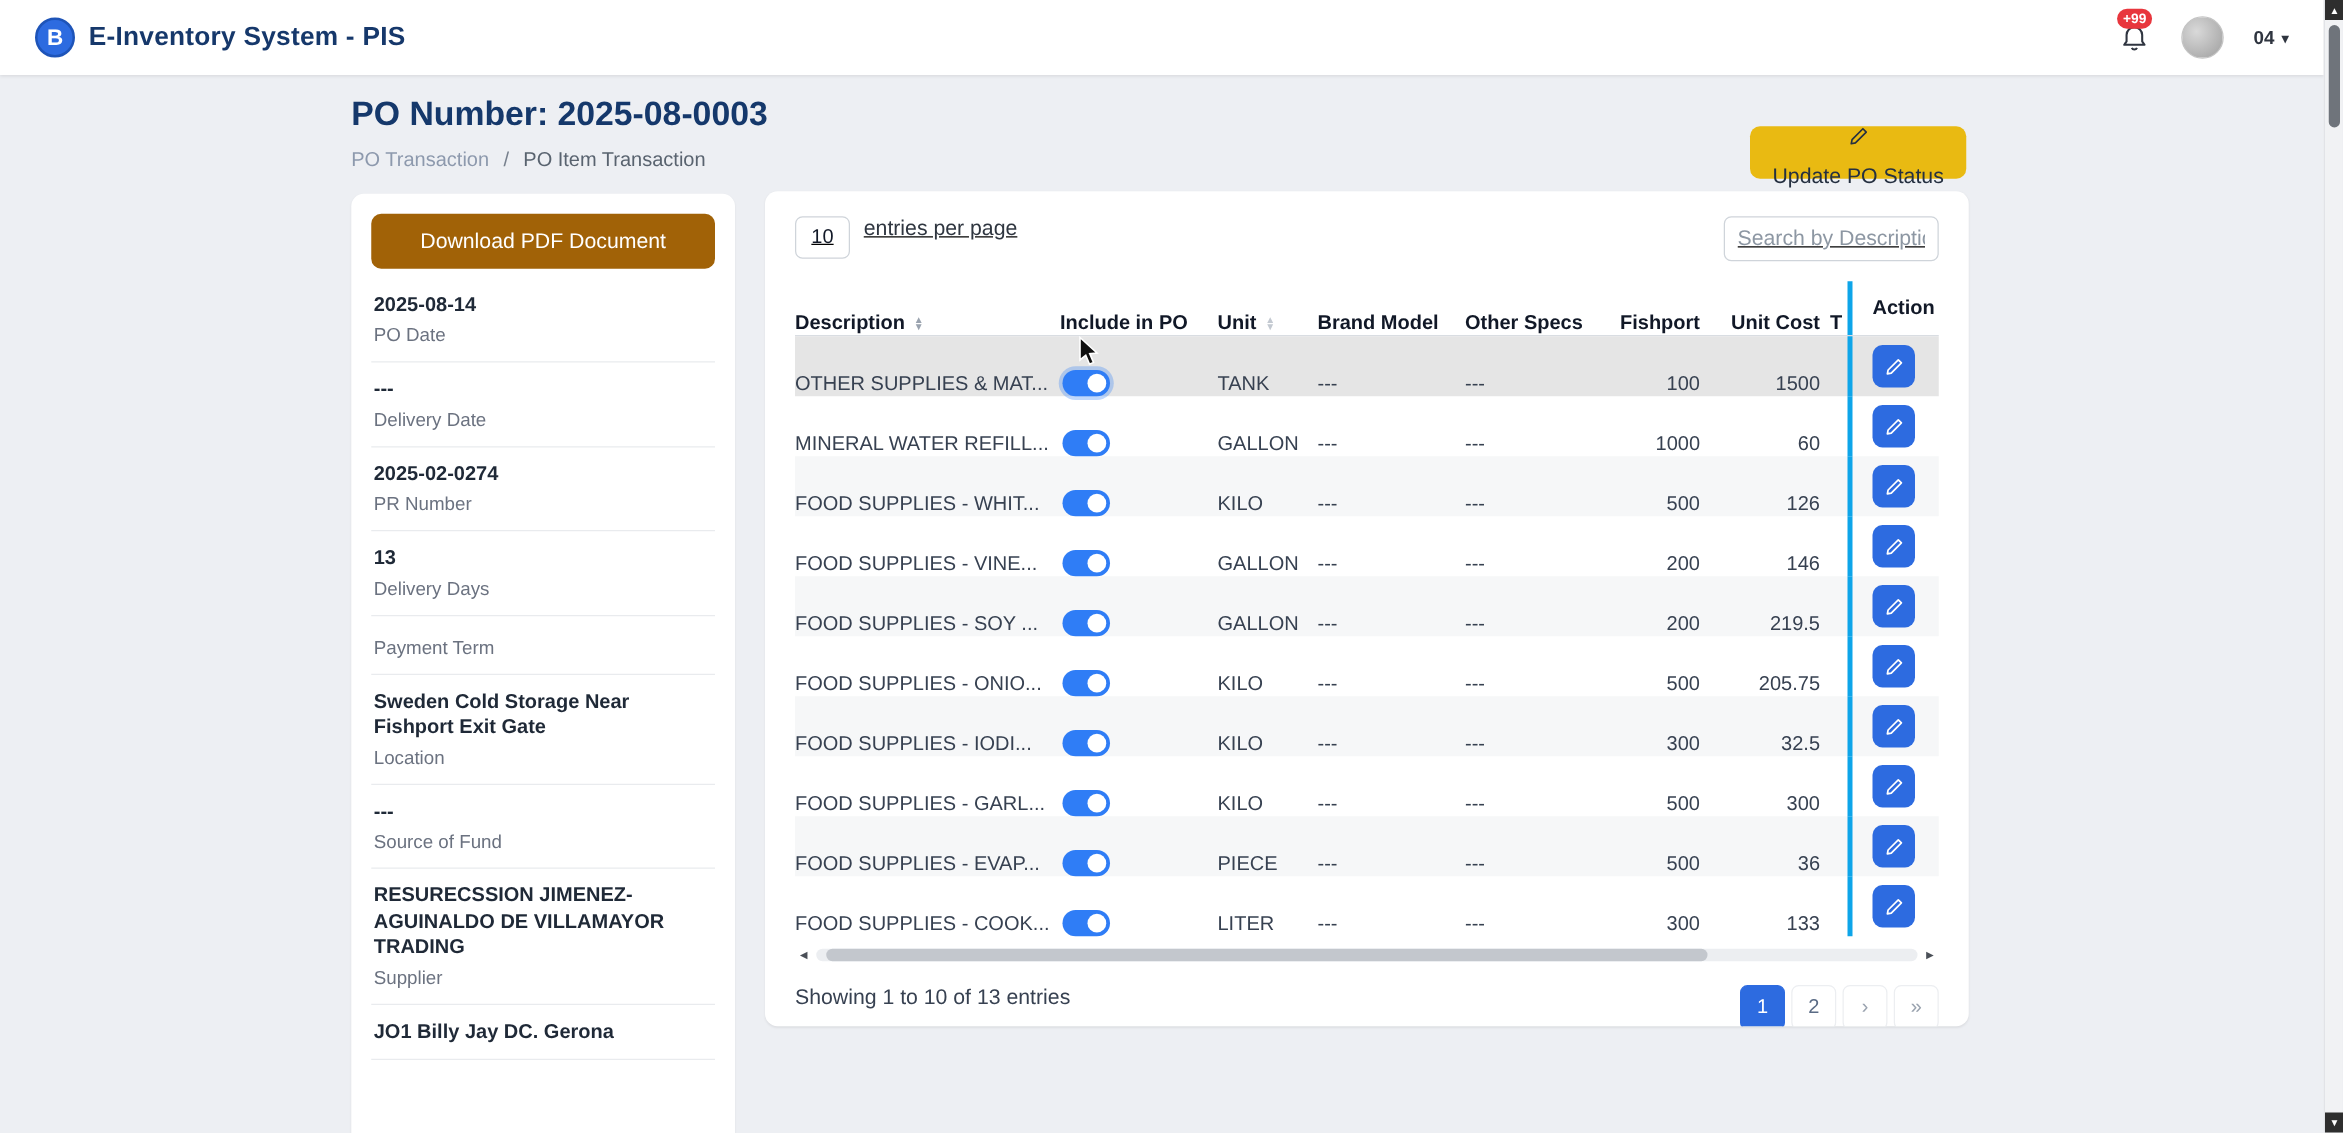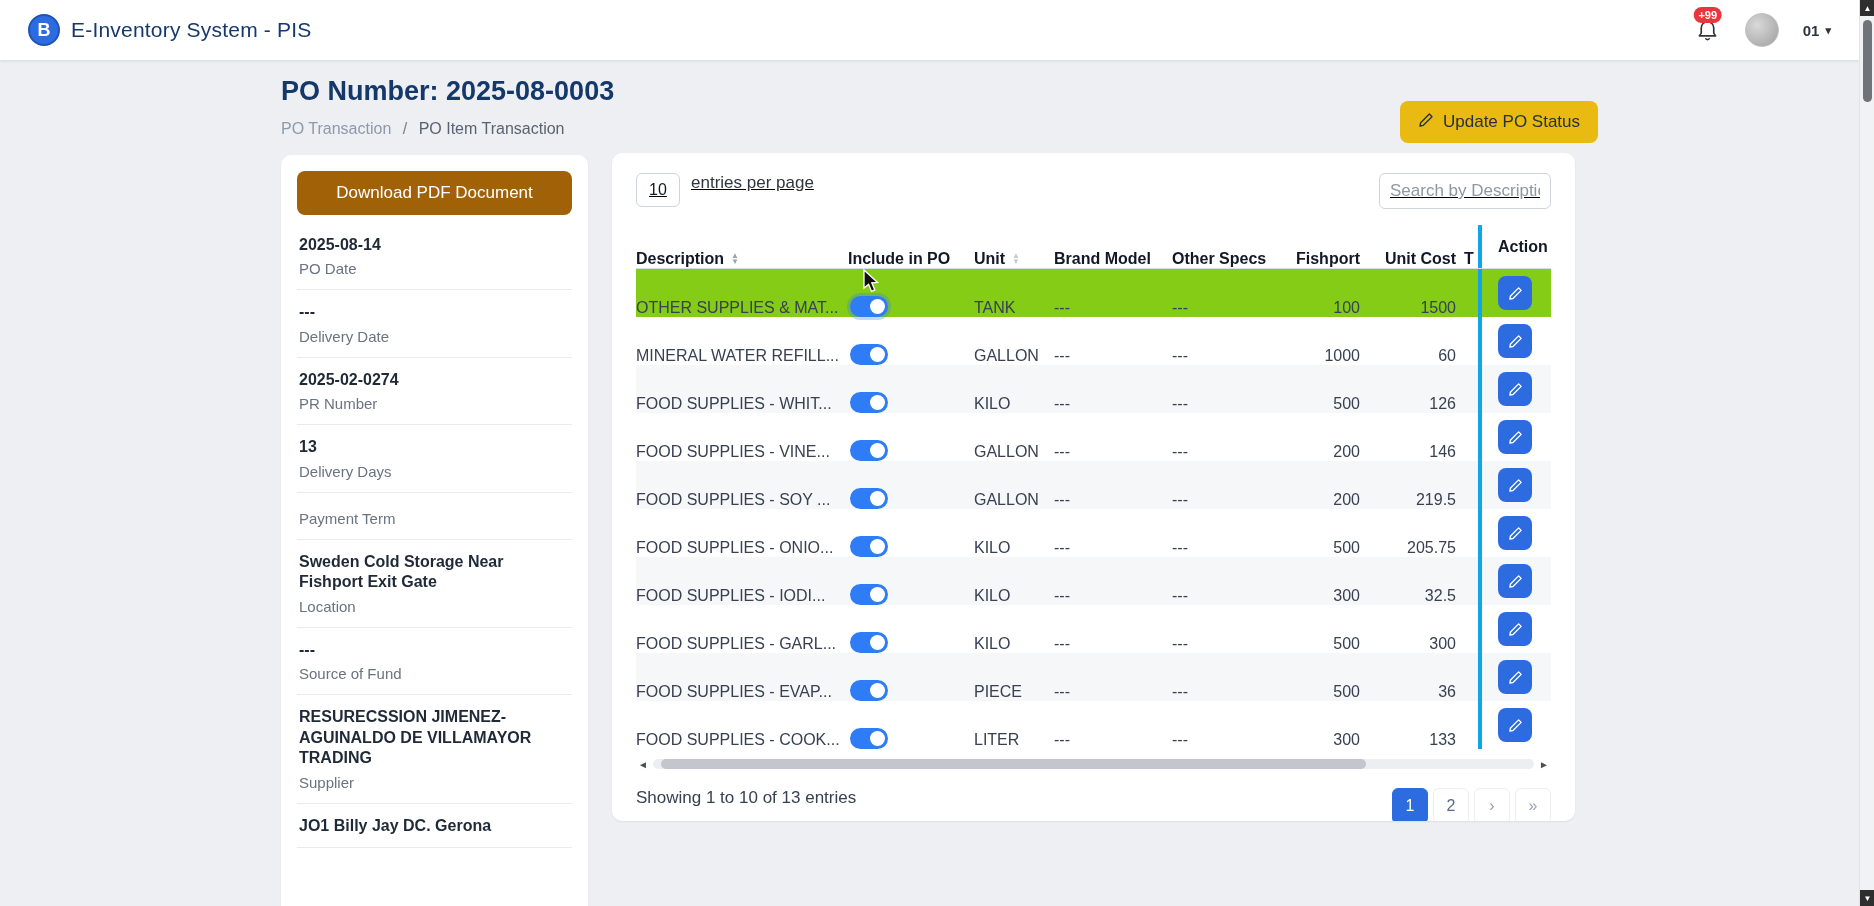--- a/index.html
+++ b/index.html
@@ -6,42 +6,42 @@
   html,body { width:1874px; height:906px; overflow:hidden;
     font-family:"Liberation Sans", sans-serif; background:#edeff3; }
 
   
   .navbar { position:absolute; top:0; left:0; right:15px; height:60px; background:#ffffff;
     box-shadow:0 1px 3px rgba(0,0,0,.10); display:flex; align-items:center; padding:0 28px; z-index:20; }
   .brand { display:flex; align-items:center; gap:11px; }
   .brand-logo { width:32px; height:32px; border-radius:50%; background:#2d6be0; color:#fff;
     display:flex; align-items:center; justify-content:center; font-weight:bold; font-size:18px;
     border:2px solid #1e54b8; }
-  .brand-title { color:#16386b; font-size:21px; font-weight:normal; letter-spacing:.2px; }
+  .brand-title { color:#16386b; font-size:21px; font-weight:bold; letter-spacing:.2px; }
   .nav-right { margin-left:auto; display:flex; align-items:center; gap:24px; }
   .bell-wrap { position:relative; width:26px; height:26px; }
   .badge { position:absolute; top:-10px; left:50%; transform:translateX(-50%);
     background:#e8363d; color:#fff; font-size:11px; font-weight:bold; padding:2px 5px;
     border-radius:9px; white-space:nowrap; }
   .avatar { width:34px; height:34px; border-radius:50%;
     background:radial-gradient(circle at 35% 35%, #d9d9d9, #9e9e9e); border:1px solid #c4c4c4; }
   .user-menu { display:flex; align-items:center; gap:6px; font-size:15px; color:#2f3540;
     font-weight:bold; cursor:pointer; }
   .caret { font-size:11px; color:#2f3540; }
 
   
   .page-title { position:absolute; left:281px; top:76px; font-size:27px; font-weight:bold; color:#15386b; }
   .breadcrumb { position:absolute; left:281px; top:120px; font-size:16px; }
   .breadcrumb .crumb-link { color:#8d99ad; cursor:pointer; }
   .breadcrumb .sep { margin:0 7px; color:#77808d; }
   .breadcrumb .current { color:#59636f; }
   .update-btn { position:absolute; left:1400px; top:101px; height:42px; padding:0 18px;
     background:#e9ba12; border:none; border-radius:8px; color:#253041; font-size:17px;
     font-weight:500; display:flex; align-items:center; gap:9px; cursor:pointer;
-    font-family:"Liberation Sans",sans-serif; }
+    font-family:"Liberation Sans",sans-serif;flex-direction:column; }
 
   
   .side-card { position:absolute; left:281px; top:155px; width:307px; height:830px;
     background:#fff; border-radius:10px; box-shadow:0 1px 2px rgba(0,0,0,.07);
     padding:16px; overflow:hidden; }
   .download-btn { width:100%; height:44px; background:#a16207; color:#fff; border:none;
     border-radius:8px; font-size:17px; cursor:pointer; font-family:"Liberation Sans",sans-serif;
     margin-bottom:8px; }
   .info-item { padding:12px 2px 11px 2px; border-bottom:1px solid #e9ebee; }
   .info-value { font-size:16px; font-weight:bold; color:#1f2937; line-height:1.28; }
@@ -59,21 +59,21 @@
   .entries-label { margin-left:11px; font-size:17px; color:#2f3640; }
   .search-input { margin-left:auto; width:172px; height:36px; border:1px solid #cfd4da;
     border-radius:6px; padding:0 10px; font-size:17px; color:#111827;
     font-family:"Liberation Sans",sans-serif; }
   .search-input::placeholder { color:#8d97a3; }
 
   .thead, .tr { display:flex; align-items:flex-end; }
   .thead { height:44px; border-bottom:1px solid #d9dde2; font-weight:bold; color:#111827; font-size:16px; }
   .tr { height:48px; font-size:16px; color:#374151; }
   .tbody .tr:nth-of-type(odd) { background:#f6f7f8; }
-  .tbody .tr.hovered { background:#84cc16; }
+  .tbody .tr.hovered { background:#e5e5e5; }
   .th, .td { display:flex; align-items:center; }
   .c-desc  { width:212px; padding-right:6px; white-space:nowrap; overflow:hidden; }
   .c-inc   { width:126px; }
   .c-unit  { width:80px; }
   .c-brand { width:118px; }
   .c-specs { width:112px; }
   .c-qty   { width:76px;  justify-content:flex-end; }
   .c-cost  { width:96px;  justify-content:flex-end; }
   .c-t     { width:22px;  padding-left:8px; overflow:hidden; }
   .c-action{ flex:1; align-self:stretch; border-left:4px solid #0ea5e9; padding-left:16px; }
@@ -129,21 +129,21 @@
       <span class="badge">+99</span>
       <span>
         <svg width="25" height="25" viewBox="0 0 24 24" fill="none" stroke="#2f3540" stroke-width="1.6" stroke-linejoin="round">
           <path d="M18 15.5v-5a6 6 0 1 0-12 0v5l-1.8 2.6h15.6z"></path>
           <path d="M10 20.4a2.2 2.2 0 0 0 4 0"></path>
         </svg>
       </span>
     </div>
     <span class="avatar"></span>
     <div class="user-menu">
-      <span>01</span>
+      <span>04</span>
       <span class="caret">▾</span>
     </div>
   </div>
 </header>
 
 <h1 class="page-title">PO Number: 2025-08-0003</h1>
 <nav class="breadcrumb">
   <span class="crumb-link">PO Transaction</span>
   <span class="sep">/</span>
   <span class="current">PO Item Transaction</span>

